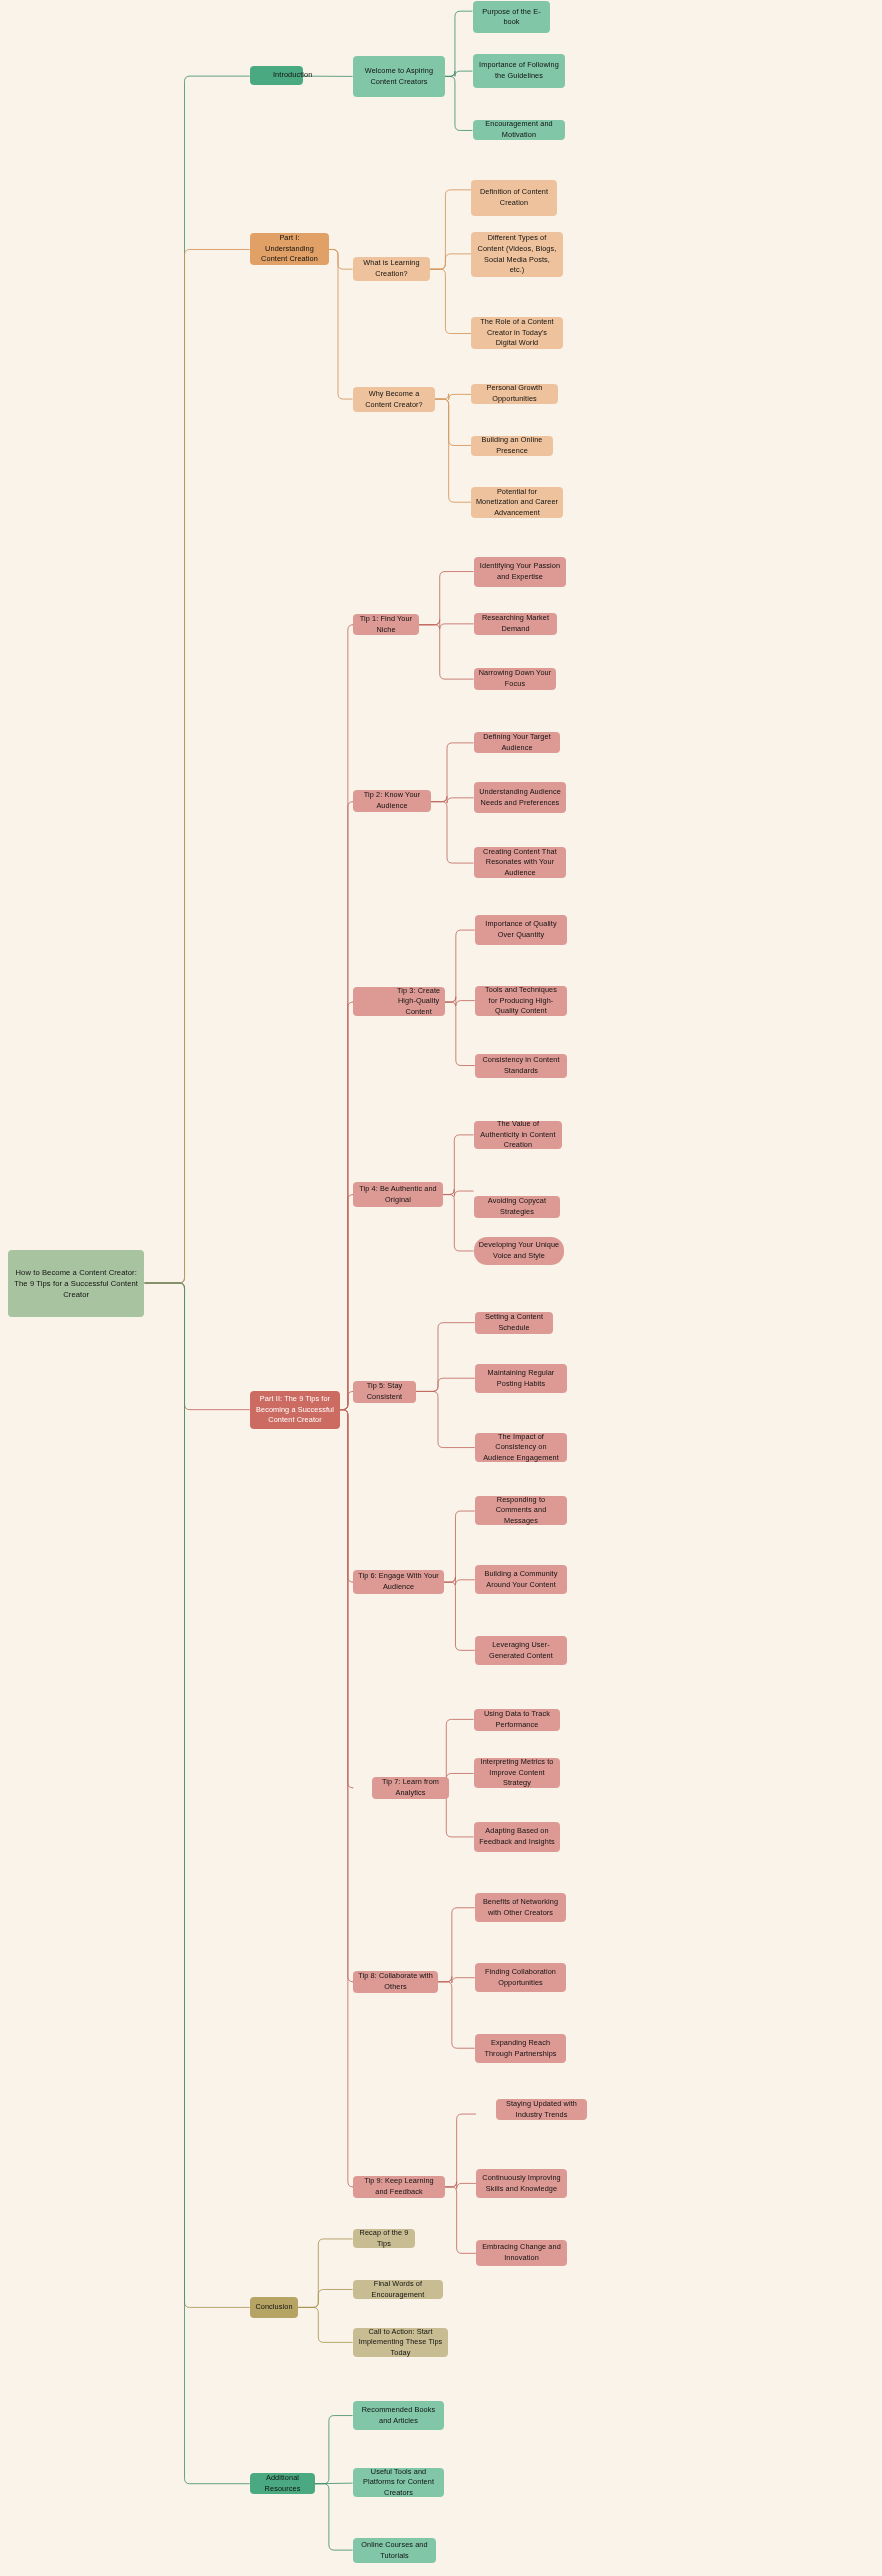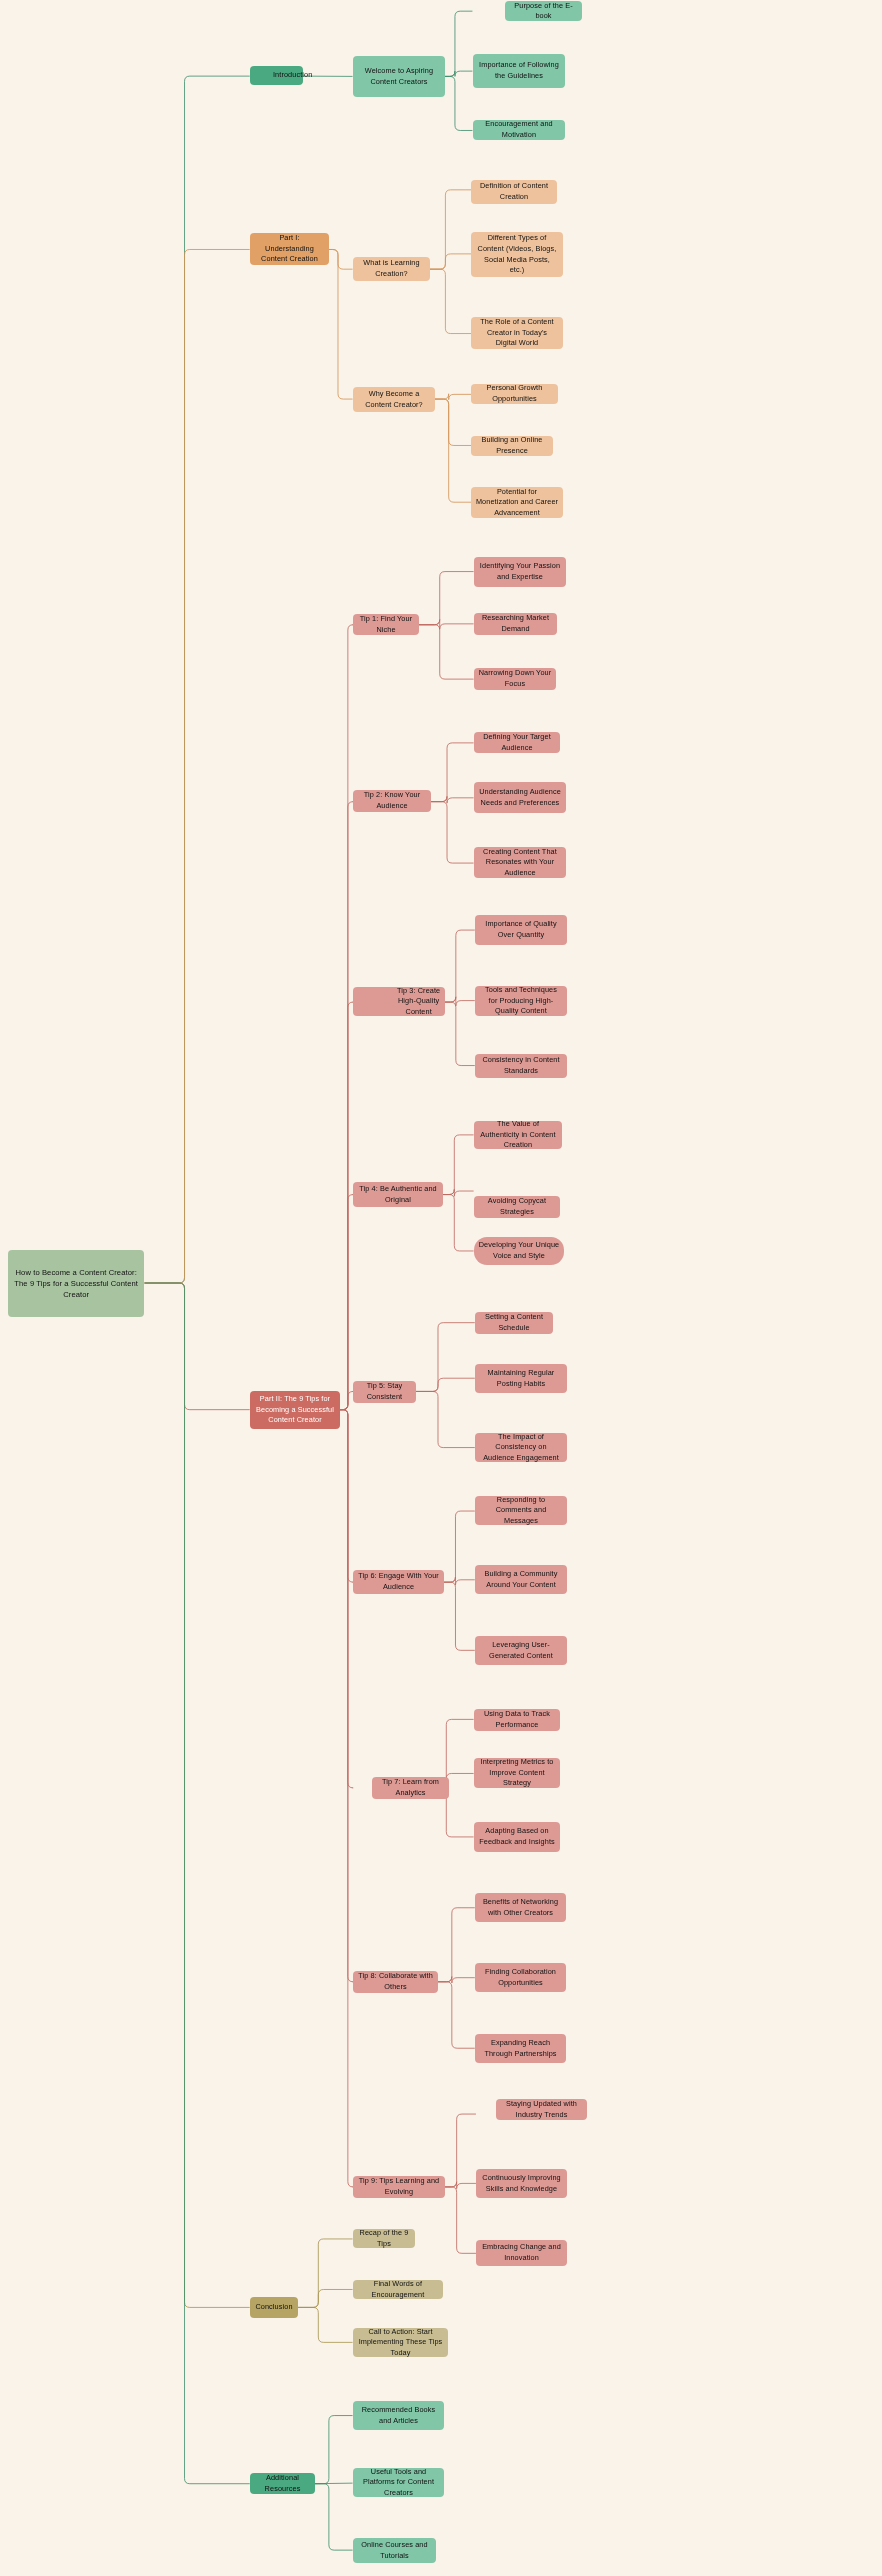--- a/index.html
+++ b/index.html
@@ -106,26 +106,26 @@
       <path d="M 506 3926 L 532.72 3926 Q 541.72 3926 541.72 3935 L 541.72 3976.5 Q 541.72 3985.5 550.72 3985.5 L 600 3985.5" fill="none" stroke="#a89551" stroke-width="1.4"></path>
       <path d="M 246 2183 L 305.02 2183 Q 314.02 2183 314.02 2192 L 314.02 4217 Q 314.02 4226 323.02 4226 L 425 4226" fill="none" stroke="#3f8f6d" stroke-width="1.4"></path>
       <path d="M 535 4226 L 550.7 4226 Q 559.7 4226 559.7 4217 L 559.7 4119 Q 559.7 4110 568.7 4110 L 600 4110" fill="none" stroke="#3f8f6d" stroke-width="1.4"></path>
       <path d="M 535 4226 L 600 4225" fill="none" stroke="#3f8f6d" stroke-width="1.4"></path>
       <path d="M 535 4226 L 550.7 4226 Q 559.7 4226 559.7 4235 L 559.7 4330 Q 559.7 4339 568.7 4339 L 600 4339" fill="none" stroke="#3f8f6d" stroke-width="1.4"></path>
     </svg>
   <div id="node-layer">
       <div class="node root" style="left: 8.2px; top: 1250px; width: 136px; height: 67px; background: rgb(168, 195, 160); color: rgb(17, 17, 17);"><span>How to Become a Content Creator: The 9 Tips for a Successful Content Creator</span></div>
       <div class="node" style="left: 250px; top: 66px; width: 53px; height: 19.4px; background: rgb(74, 169, 129); color: rgb(17, 17, 17); padding-left: 37px;"><span>Introduction</span></div>
       <div class="node" style="left: 353px; top: 56px; width: 92px; height: 41px; background: rgb(128, 198, 167); color: rgb(17, 17, 17);"><span>Welcome to Aspiring Content Creators</span></div>
-      <div class="node" style="left: 473px; top: 1.2px; width: 77px; height: 20px; background: rgb(128, 198, 167); color: rgb(17, 17, 17); margin-left: 32px;"><span>Purpose of the E-book</span></div>
+      <div class="node" style="left: 473px; top: 1.2px; width: 77px; height: 32px; background: rgb(128, 198, 167); color: rgb(17, 17, 17);"><span>Purpose of the E-book</span></div>
       <div class="node" style="left: 473px; top: 54px; width: 92px; height: 34px; background: rgb(128, 198, 167); color: rgb(17, 17, 17);"><span>Importance of Following the Guidelines</span></div>
       <div class="node" style="left: 473px; top: 120px; width: 92px; height: 20px; background: rgb(128, 198, 167); color: rgb(17, 17, 17);"><span>Encouragement and Motivation</span></div>
       <div class="node" style="left: 250px; top: 233px; width: 79px; height: 32px; background: rgb(224, 160, 102); color: rgb(17, 17, 17);"><span>Part I: Understanding Content Creation</span></div>
       <div class="node" style="left: 353px; top: 257px; width: 77px; height: 23.5px; background: rgb(238, 194, 156); color: rgb(17, 17, 17);"><span>What is Learning Creation?</span></div>
-      <div class="node" style="left: 471px; top: 180px; width: 86px; height: 24px; background: rgb(238, 194, 156); color: rgb(17, 17, 17);"><span>Definition of Content Creation</span></div>
+      <div class="node" style="left: 471px; top: 180px; width: 86px; height: 36px; background: rgb(238, 194, 156); color: rgb(17, 17, 17);"><span>Definition of Content Creation</span></div>
       <div class="node" style="left: 471px; top: 232px; width: 92px; height: 45px; background: rgb(238, 194, 156); color: rgb(17, 17, 17);"><span>Different Types of Content (Videos, Blogs, Social Media Posts, etc.)</span></div>
       <div class="node" style="left: 471px; top: 317px; width: 92px; height: 32px; background: rgb(238, 194, 156); color: rgb(17, 17, 17);"><span>The Role of a Content Creator in Today's Digital World</span></div>
       <div class="node" style="left: 353px; top: 387px; width: 82px; height: 25px; background: rgb(238, 194, 156); color: rgb(17, 17, 17);"><span>Why Become a Content Creator?</span></div>
       <div class="node" style="left: 471px; top: 384px; width: 87px; height: 20px; background: rgb(238, 194, 156); color: rgb(17, 17, 17);"><span>Personal Growth Opportunities</span></div>
       <div class="node" style="left: 471px; top: 436px; width: 82px; height: 20px; background: rgb(238, 194, 156); color: rgb(17, 17, 17);"><span>Building an Online Presence</span></div>
       <div class="node" style="left: 471px; top: 487px; width: 92px; height: 31px; background: rgb(238, 194, 156); color: rgb(17, 17, 17);"><span>Potential for Monetization and Career Advancement</span></div>
       <div class="node light" style="left: 250px; top: 1391px; width: 90px; height: 38px; background: rgb(203, 107, 97); color: rgb(255, 255, 255);"><span>Part II: The 9 Tips for Becoming a Successful Content Creator</span></div>
       <div class="node" style="left: 353px; top: 614px; width: 66px; height: 21px; background: rgb(221, 154, 148); color: rgb(17, 17, 17);"><span>Tip 1: Find Your Niche</span></div>
       <div class="node" style="left: 474px; top: 557px; width: 92px; height: 30px; background: rgb(221, 154, 148); color: rgb(17, 17, 17);"><span>Identifying Your Passion and Expertise</span></div>
       <div class="node" style="left: 474px; top: 613px; width: 83px; height: 22px; background: rgb(221, 154, 148); color: rgb(17, 17, 17);"><span>Researching Market Demand</span></div>
@@ -151,21 +151,21 @@
       <div class="node" style="left: 475px; top: 1565px; width: 92px; height: 29px; background: rgb(221, 154, 148); color: rgb(17, 17, 17);"><span>Building a Community Around Your Content</span></div>
       <div class="node" style="left: 475px; top: 1636px; width: 92px; height: 29px; background: rgb(221, 154, 148); color: rgb(17, 17, 17);"><span>Leveraging User-Generated Content</span></div>
       <div class="node" style="left: 353px; top: 1777px; width: 77px; height: 22px; background: rgb(221, 154, 148); color: rgb(17, 17, 17); margin-left: 19px;"><span>Tip 7: Learn from Analytics</span></div>
       <div class="node" style="left: 474px; top: 1709px; width: 86px; height: 22px; background: rgb(221, 154, 148); color: rgb(17, 17, 17);"><span>Using Data to Track Performance</span></div>
       <div class="node" style="left: 474px; top: 1758px; width: 86px; height: 30px; background: rgb(221, 154, 148); color: rgb(17, 17, 17);"><span>Interpreting Metrics to Improve Content Strategy</span></div>
       <div class="node" style="left: 474px; top: 1822px; width: 86px; height: 30px; background: rgb(221, 154, 148); color: rgb(17, 17, 17);"><span>Adapting Based on Feedback and Insights</span></div>
       <div class="node" style="left: 353px; top: 1971px; width: 85px; height: 22px; background: rgb(221, 154, 148); color: rgb(17, 17, 17);"><span>Tip 8: Collaborate with Others</span></div>
       <div class="node" style="left: 475px; top: 1893px; width: 91px; height: 29px; background: rgb(221, 154, 148); color: rgb(17, 17, 17);"><span>Benefits of Networking with Other Creators</span></div>
       <div class="node" style="left: 475px; top: 1963px; width: 91px; height: 29px; background: rgb(221, 154, 148); color: rgb(17, 17, 17);"><span>Finding Collaboration Opportunities</span></div>
       <div class="node" style="left: 475px; top: 2034px; width: 91px; height: 29px; background: rgb(221, 154, 148); color: rgb(17, 17, 17);"><span>Expanding Reach Through Partnerships</span></div>
-      <div class="node" style="left: 353px; top: 2176px; width: 92px; height: 22px; background: rgb(221, 154, 148); color: rgb(17, 17, 17);"><span>Tip 9: Tips Learning and Evolving</span></div>
+      <div class="node" style="left: 353px; top: 2176px; width: 92px; height: 22px; background: rgb(221, 154, 148); color: rgb(17, 17, 17);"><span>Tip 9: Keep Learning and Feedback</span></div>
       <div class="node" style="left: 476px; top: 2099px; width: 91px; height: 21px; background: rgb(221, 154, 148); color: rgb(17, 17, 17); margin-left: 20px;"><span>Staying Updated with Industry Trends</span></div>
       <div class="node" style="left: 476px; top: 2169px; width: 91px; height: 29px; background: rgb(221, 154, 148); color: rgb(17, 17, 17);"><span>Continuously Improving Skills and Knowledge</span></div>
       <div class="node" style="left: 476px; top: 2240px; width: 91px; height: 26px; background: rgb(221, 154, 148); color: rgb(17, 17, 17);"><span>Embracing Change and Innovation</span></div>
       <div class="node" style="left: 250px; top: 2297px; width: 48px; height: 21px; background: rgb(181, 164, 99); color: rgb(17, 17, 17);"><span>Conclusion</span></div>
       <div class="node" style="left: 353px; top: 2229px; width: 62px; height: 19.4px; background: rgb(200, 189, 146); color: rgb(17, 17, 17);"><span>Recap of the 9 Tips</span></div>
       <div class="node" style="left: 353px; top: 2280px; width: 90px; height: 19.4px; background: rgb(200, 189, 146); color: rgb(17, 17, 17);"><span>Final Words of Encouragement</span></div>
       <div class="node" style="left: 353px; top: 2328px; width: 95px; height: 29px; background: rgb(200, 189, 146); color: rgb(17, 17, 17);"><span>Call to Action: Start Implementing These Tips Today</span></div>
       <div class="node" style="left: 250px; top: 2473px; width: 65px; height: 21px; background: rgb(74, 169, 129); color: rgb(17, 17, 17);"><span>Additional Resources</span></div>
       <div class="node" style="left: 353px; top: 2401px; width: 91px; height: 29px; background: rgb(128, 198, 167); color: rgb(17, 17, 17);"><span>Recommended Books and Articles</span></div>
       <div class="node" style="left: 353px; top: 2468px; width: 91px; height: 29px; background: rgb(128, 198, 167); color: rgb(17, 17, 17);"><span>Useful Tools and Platforms for Content Creators</span></div>

